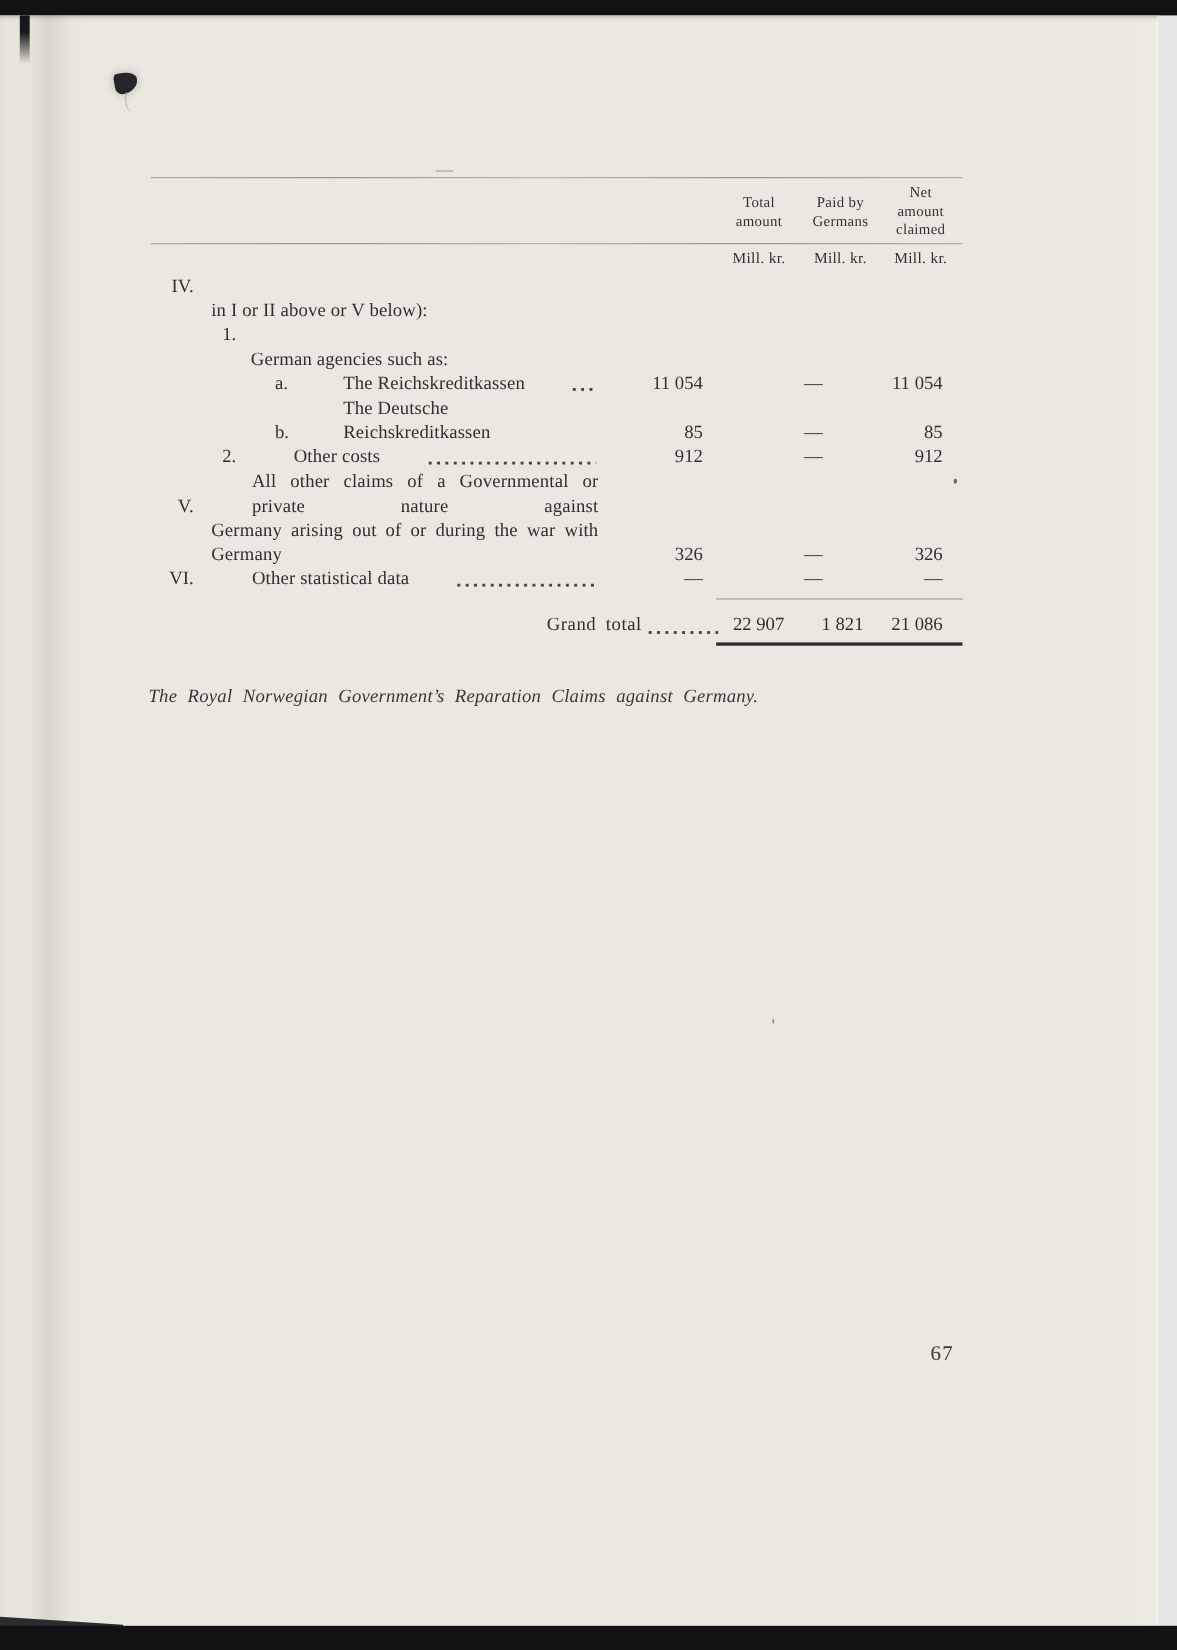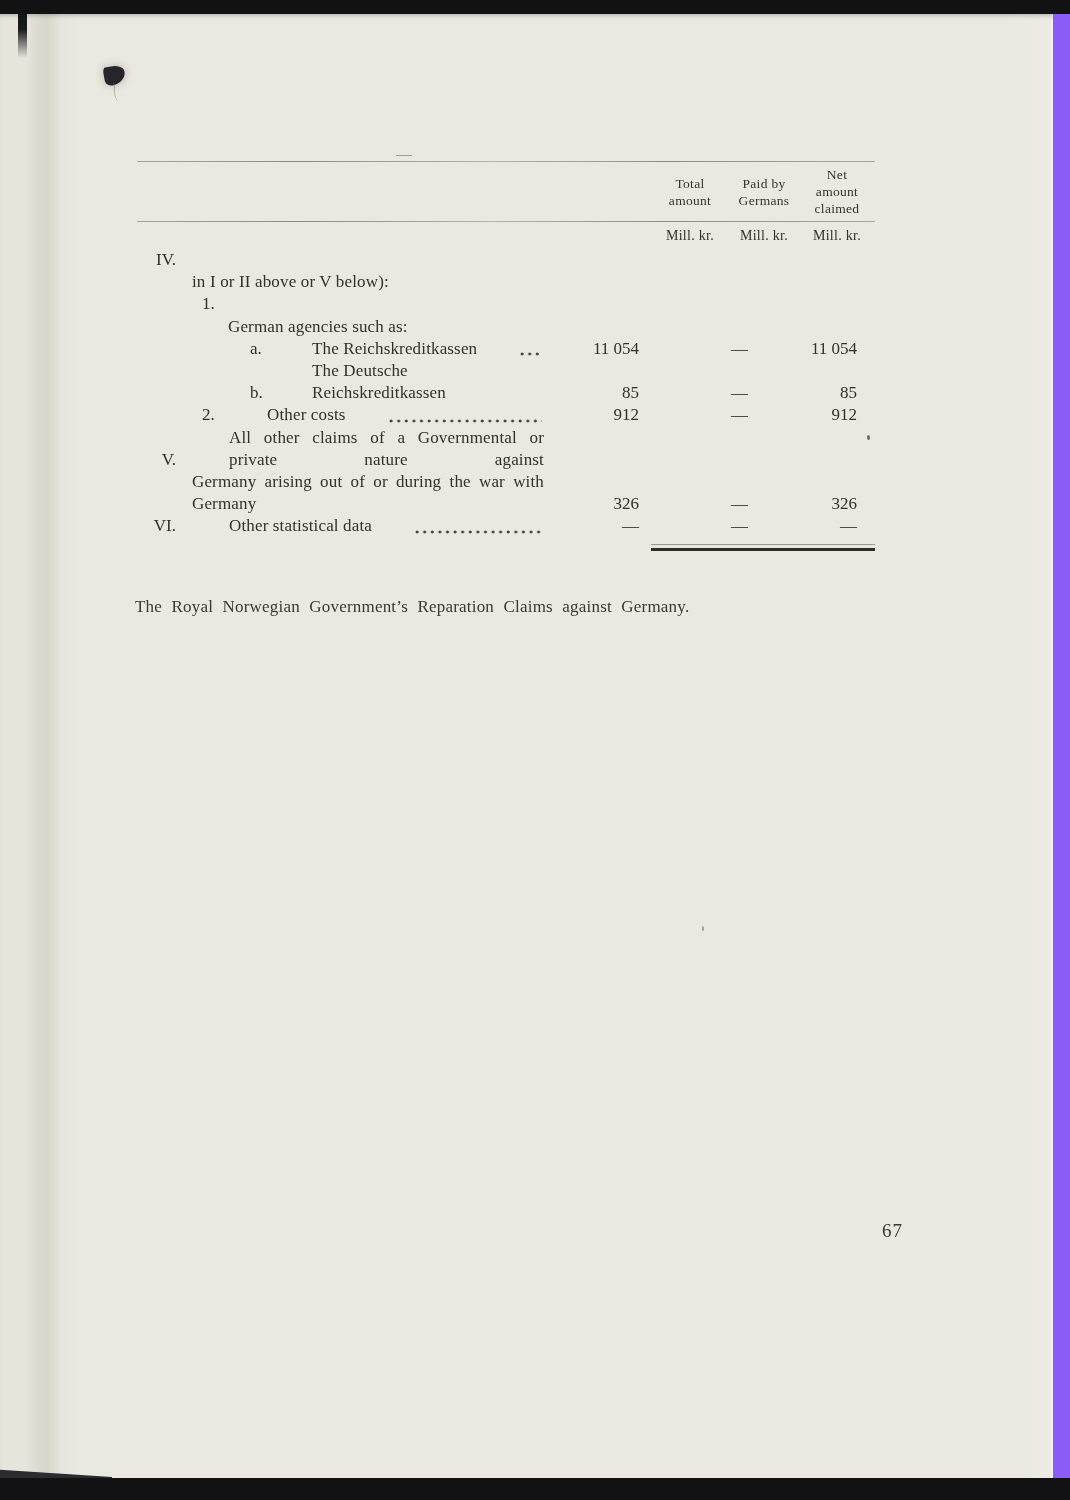--- a/index.html
+++ b/index.html
@@ -2,21 +2,21 @@
 <html><head>
 <meta charset="utf-8">
 <style>
   html,body{margin:0;padding:0;}
   body{
     width:1070px;height:1500px;
     background:#3a3a3f;
     font-family:"Liberation Serif","DejaVu Serif",serif;
     overflow:hidden;
   }
-  .scan{position:relative;width:1070px;height:1500px;background:#8b5cf6;}
+  .scan{position:relative;width:1070px;height:1500px;background:#e5e5e5;}
   .strip{position:absolute;left:0;width:1070px;background:#121214;}
   .strip.top{top:0;height:14px;}
   .strip.bottom{top:1478px;height:22px;}
   .paper{
     position:absolute;left:0;top:14px;width:1053px;height:1466px;
     background:
       linear-gradient(90deg,
         #e6e4db 0px,#e6e4db 26px,
         #ddDAd0 38px,#d8d5ca 46px,
         #e7e5dd 62px,#eae8e1 80px,
@@ -87,25 +87,25 @@
   .c1{width:62px;margin-left:4px;padding-right:8px;box-sizing:border-box;}
   .c2{width:62px;margin-left:12px;padding-right:10px;box-sizing:border-box;}
   .c3{width:76px;margin-left:4px;padding-right:18px;box-sizing:border-box;}
 
   .grandrow{display:flex;align-items:baseline;font-size:17px;line-height:26px;margin-top:10px;}
   .gt-label{margin-left:360px;letter-spacing:.5px;word-spacing:4px;white-space:nowrap;}
   .rule-part{margin-top:6px;}
   .rule-heavy{margin-top:3px;}
 
   .caption{
-    position:absolute;left:135px;top:581px;width:640px;
-    font-size:17px;line-height:24px;color:#3a3833;
+    position:absolute;left:135px;top:607px;width:640px;
+    font-style:italic;font-size:17px;line-height:24px;color:#3a3833;
     word-spacing:5px;letter-spacing:.2px;
   }
-  .pageno{position:absolute;left:882px;top:1206px;font-size:19px;color:#3a3833;letter-spacing:1px;}
+  .pageno{position:absolute;left:846px;top:1206px;font-size:19px;color:#3a3833;letter-spacing:1px;}
 </style>
 </head>
 <body>
 
 <div class="scan">
   <div class="strip top"></div>
 
   <div class="paper">
     <div class="gutter-notch"></div>
     <div class="ink-blot"></div>
@@ -221,20 +221,27 @@
           <div class="leader"></div>
           <div class="cell c1">—</div>
           <div class="cell c2">—</div>
           <div class="cell c3">—</div>
         </div>
 
       </div>
 
       <div class="rule-part"></div>
 
+      <div class="grandrow">
+        <div class="gt-label">Grand total</div>
+        <div class="leader"></div>
+        <div class="cell c1">22 907</div>
+        <div class="cell c2">1 821</div>
+        <div class="cell c3">21 086</div>
+      </div>
 
       <div class="rule-heavy"></div>
     </div>
 
     <div class="caption">The Royal Norwegian Government’s Reparation Claims against Germany.</div>
 
     <div class="pageno">67</div>
   </div>
 
   <div class="corner-wedge"></div>

